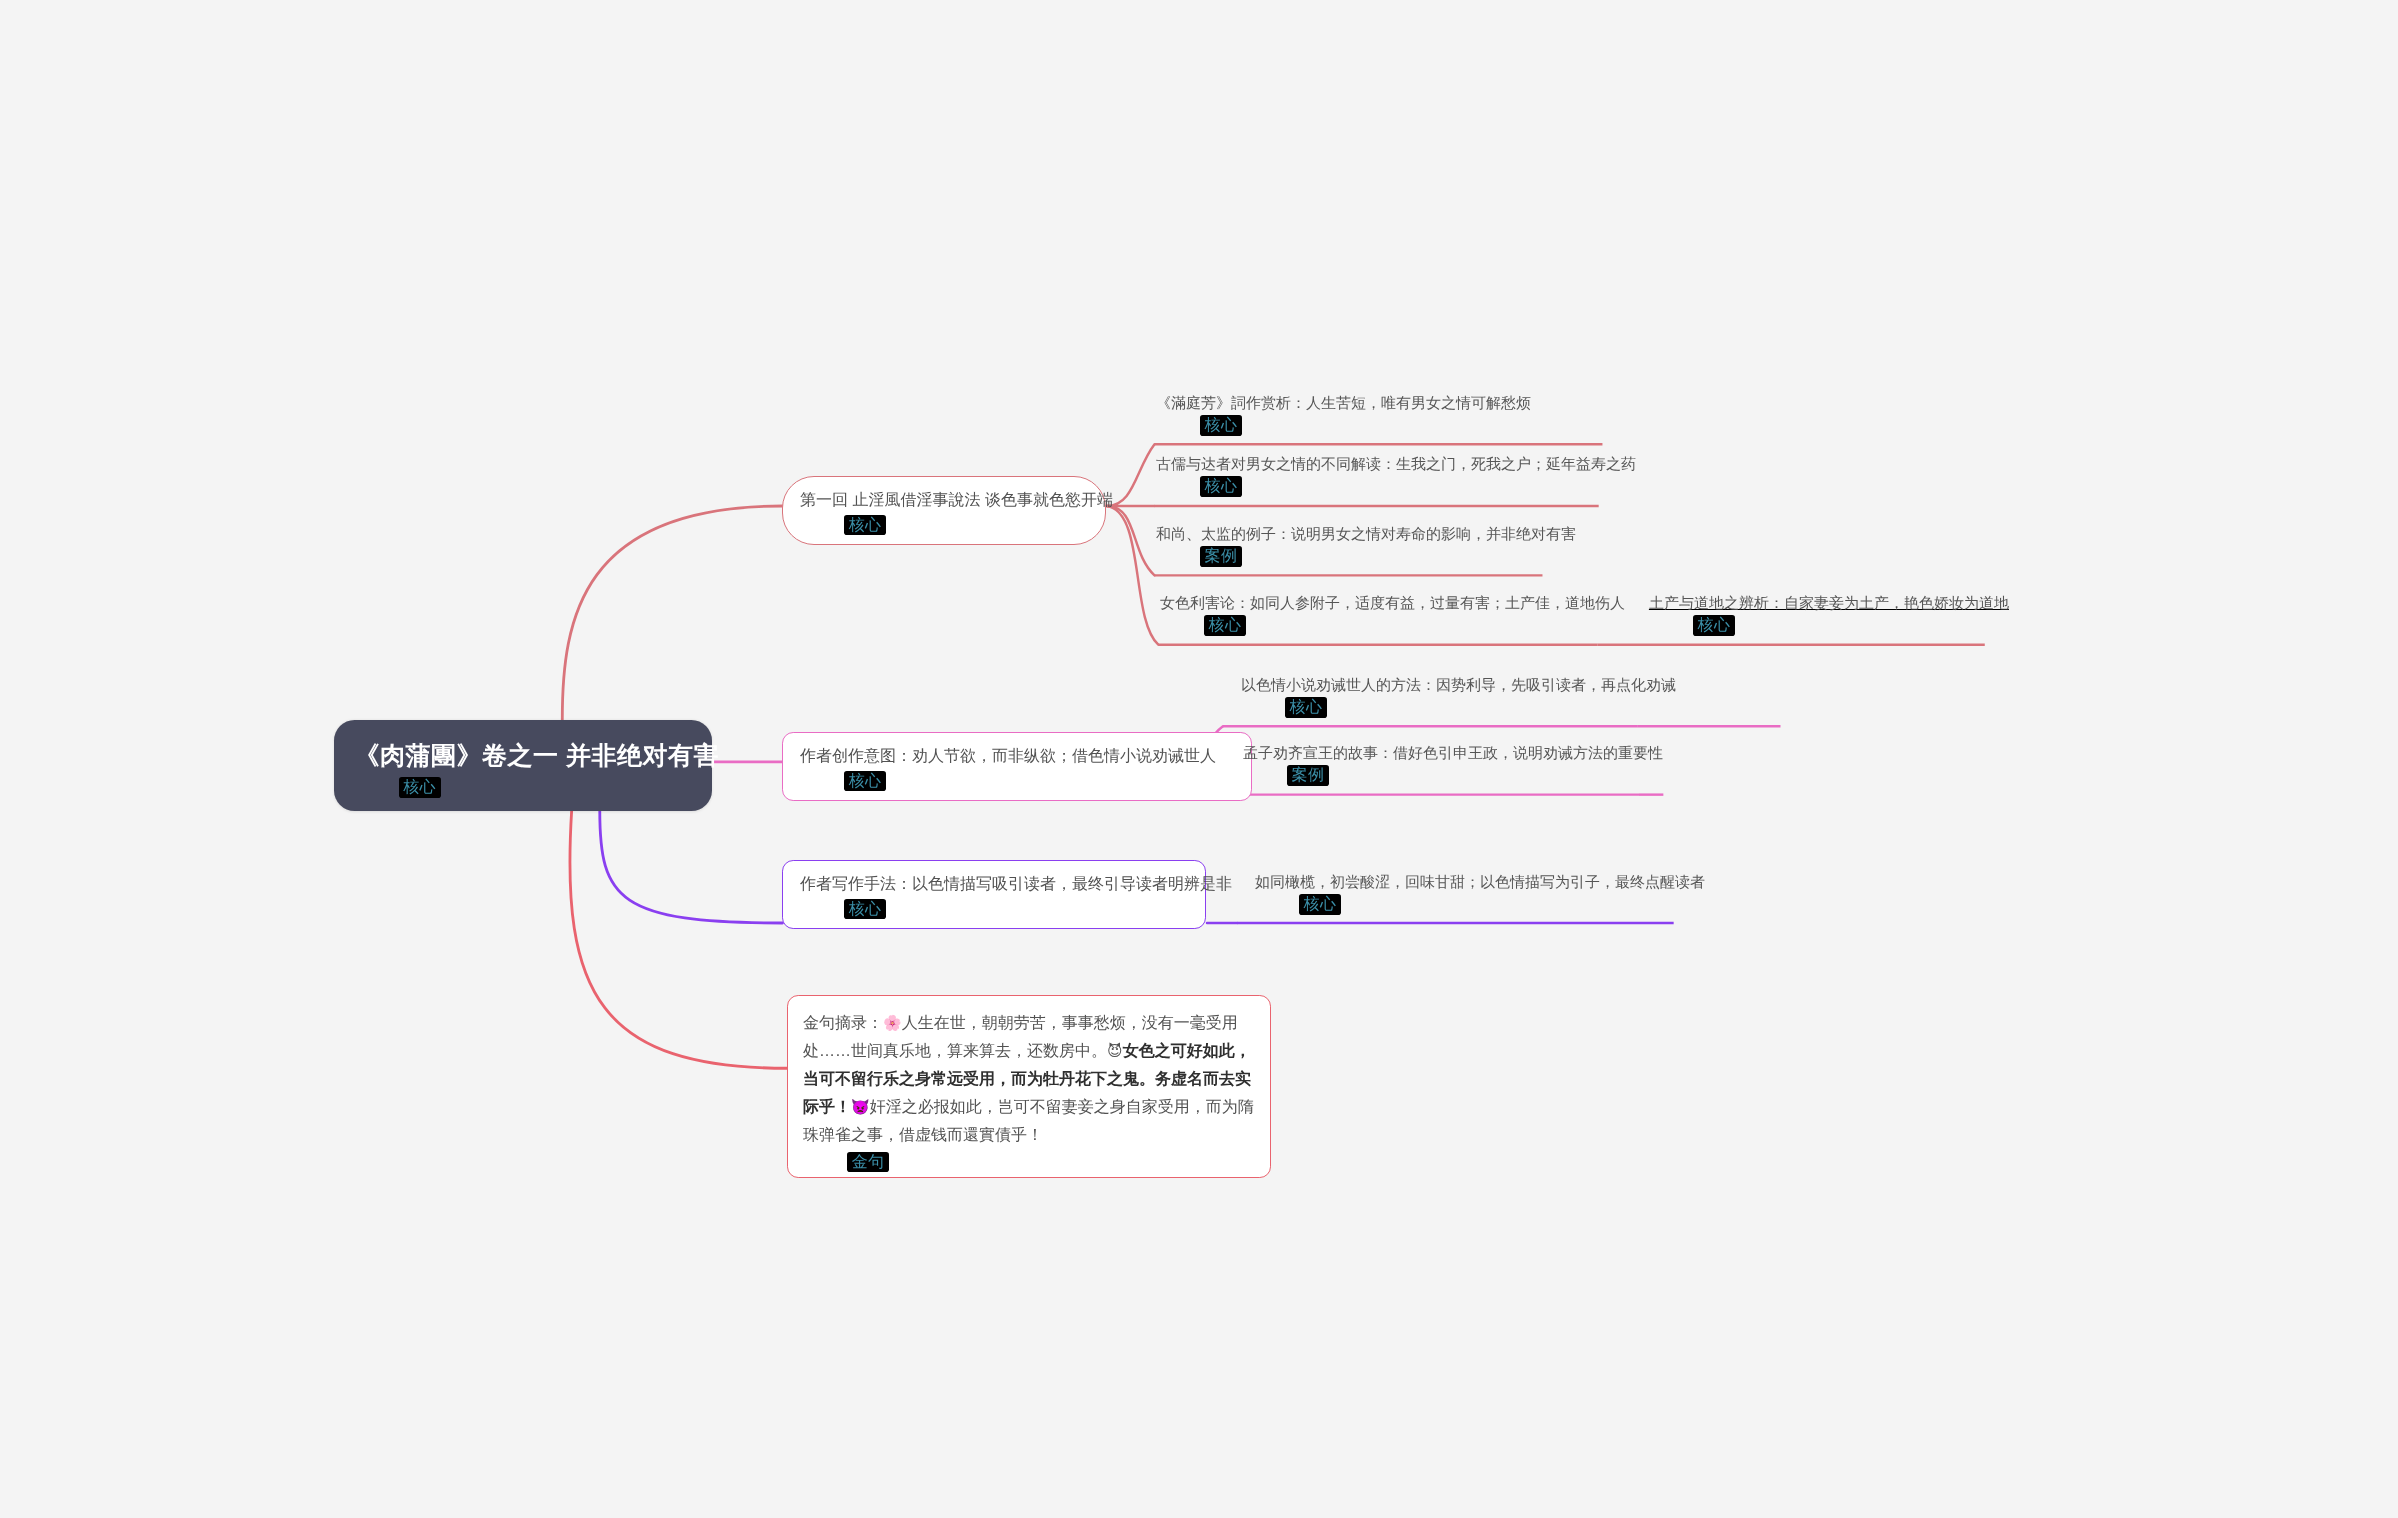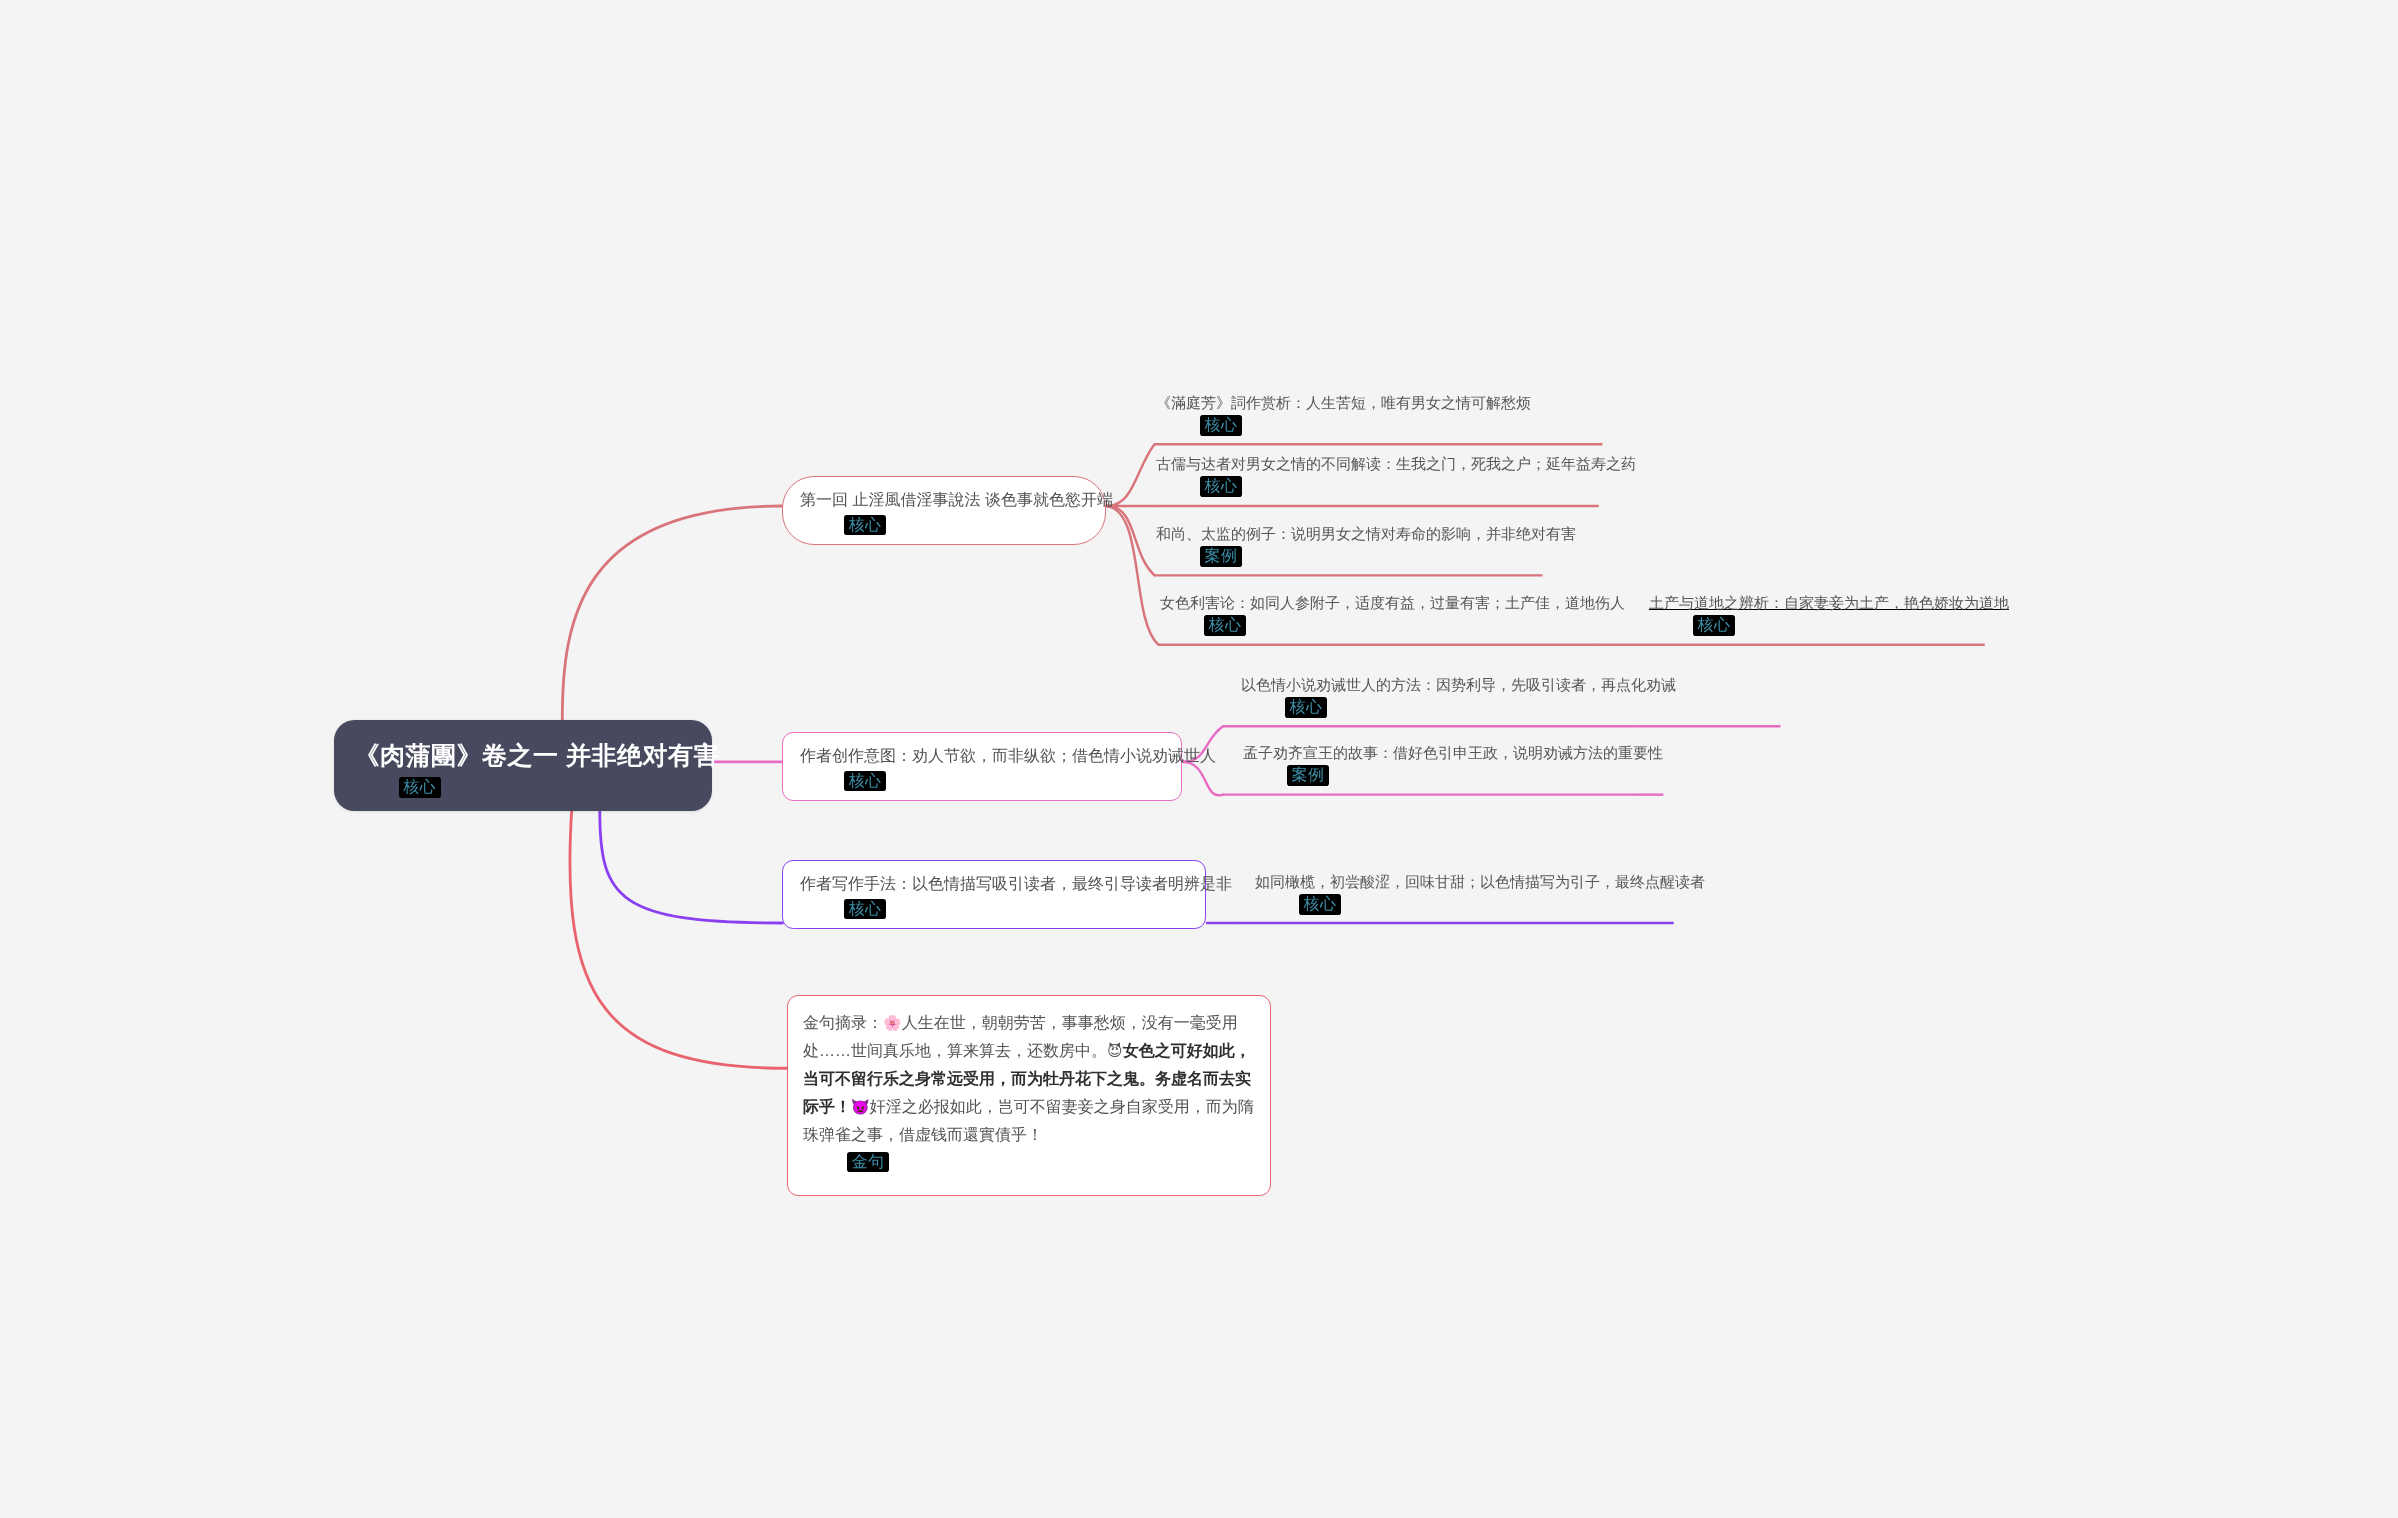--- a/index.html
+++ b/index.html
@@ -166,21 +166,21 @@
     </div>
   </div>
 
   <div class="node-ul" style="left:1647px; top:592px;text-decoration:underline;">
     <div class="ul-text">土产与道地之辨析：自家妻妾为土产，艳色娇妆为道地</div>
     <div class="node-tagrow">
       <span class="tag">核心</span>
     </div>
   </div>
 
-  <div class="node-box pink" style="left:782px; top:732px; width:400px;">
+  <div class="node-box pink" style="left:782px; top:732px; width:470px;">
     <div class="node-text">作者创作意图：劝人节欲，而非纵欲；借色情小说劝诫世人</div>
     <div class="node-tagrow">
       <span class="tag">核心</span>
     </div>
   </div>
 
   <div class="node-ul" style="left:1239px; top:674px;">
     <div class="ul-text">以色情小说劝诫世人的方法：因势利导，先吸引读者，再点化劝诫</div>
     <div class="node-tagrow">
       <span class="tag">核心</span>
@@ -201,21 +201,21 @@
     </div>
   </div>
 
   <div class="node-ul" style="left:1253px; top:871px;">
     <div class="ul-text">如同橄榄，初尝酸涩，回味甘甜；以色情描写为引子，最终点醒读者</div>
     <div class="node-tagrow">
       <span class="tag">核心</span>
     </div>
   </div>
 
-  <div class="node-box red" style="left:787px; top:995px; width:484px; padding:13px 15px 23px 15px;">
+  <div class="node-box red" style="left:787px; top:995px; width:484px; padding:13px 15px 5px 15px;">
     <div class="node-text wrap" style="line-height:28px;">
       <span>金句摘录：</span><span class="emoji">🌸</span><span>人生在世，朝朝劳苦，事事愁烦，没有一毫受用处……世间真乐地，算来算去，还数房中。</span><span class="emoji">😈</span><span class="strong">女色之可好如此，当可不留行乐之身常远受用，而为牡丹花下之鬼。务虚名而去实际乎！</span><span class="emoji">👿</span><span>奸淫之必报如此，岂可不留妻妾之身自家受用，而为隋珠弹雀之事，借虚钱而還實債乎！</span>
     </div>
     <div class="node-tagrow">
       <span class="tag">金句</span>
     </div>
   </div>
 
 </div>
 

